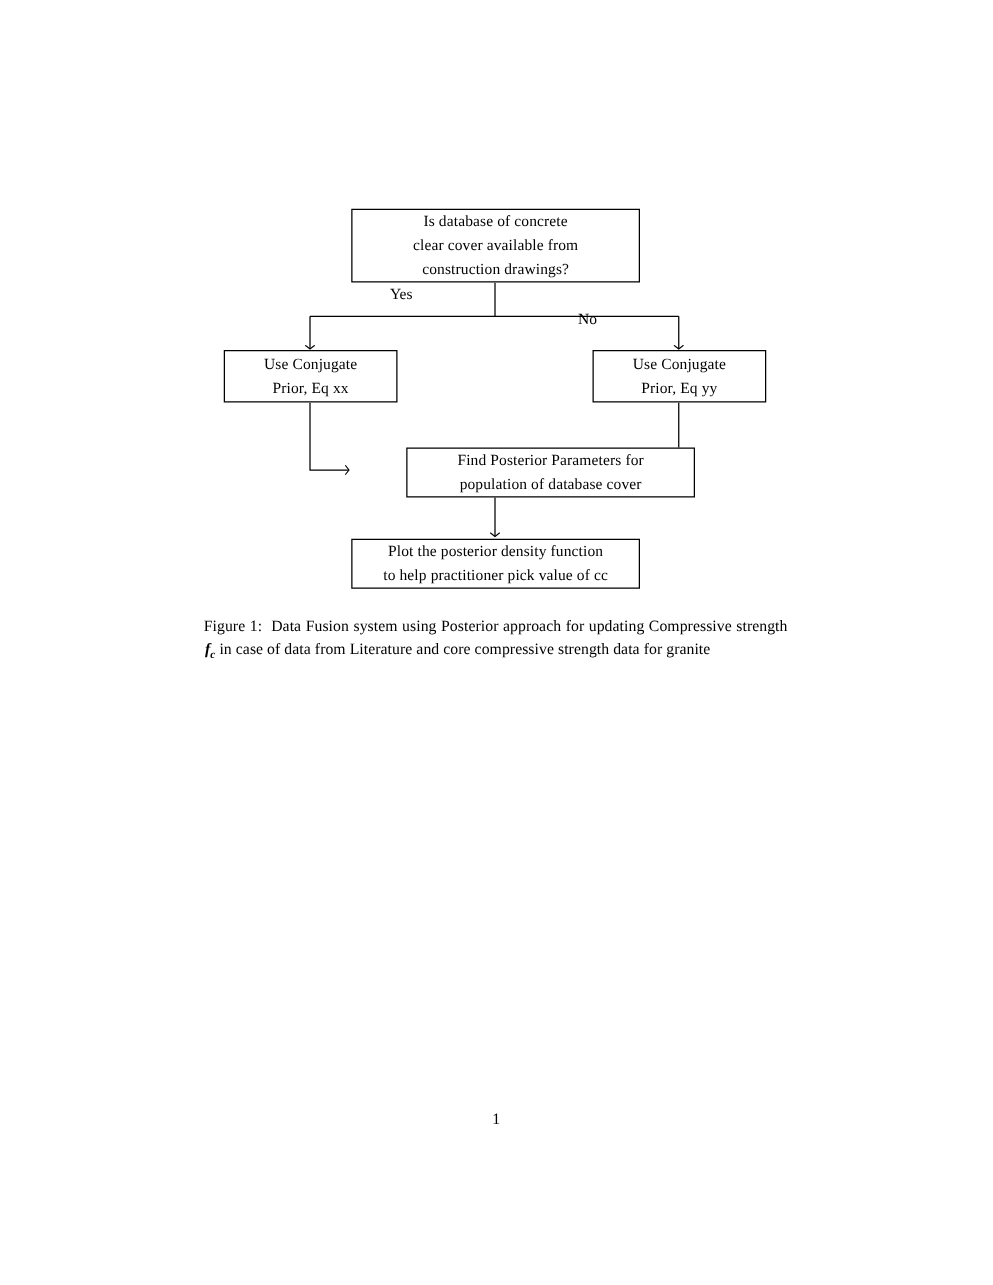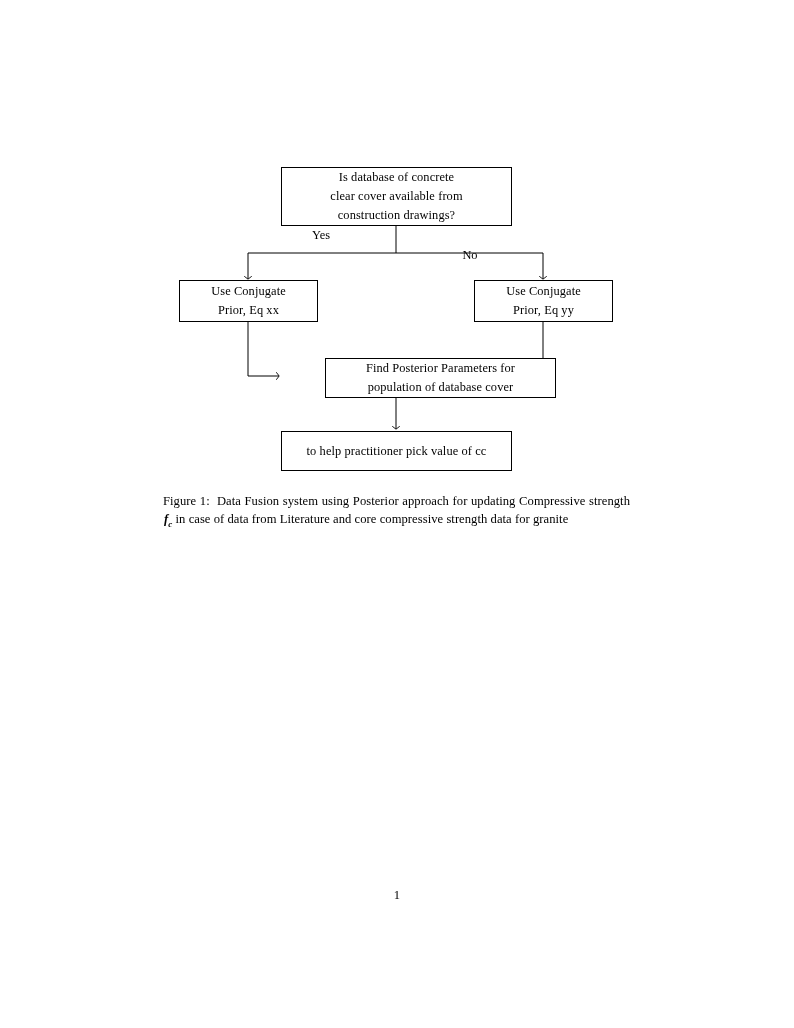--- a/index.html
+++ b/index.html
@@ -134,19 +134,20 @@
     <span class="line">Use Conjugate</span>
     <span class="line">Prior, Eq yy</span>
   </div>
 
   <div class="node-box" style="left:281px; top:358px; width:231px; height:40px;margin-left:44px;">
     <span class="line">Find Posterior Parameters for</span>
     <span class="line">population of database cover</span>
   </div>
 
   <div class="node-box" style="left:281px; top:431px; width:231px; height:40px;">
+    <span class="line">Plot the posterior density function</span>
     <span class="line">to help practitioner pick value of cc</span>
   </div>
 </div>
 
 <div id="caption"><span>Figure 1:</span><span>&nbsp; </span><span>Data Fusion system using Posterior approach for updating Compressive strength</span><span> </span><span class="mathvar"><span>f</span><sub>c</sub></span><span> </span><span>in case of data from Literature and core compressive strength data for granite</span></div>
 
 <div id="page-number">1</div>
 
 </body></html>

